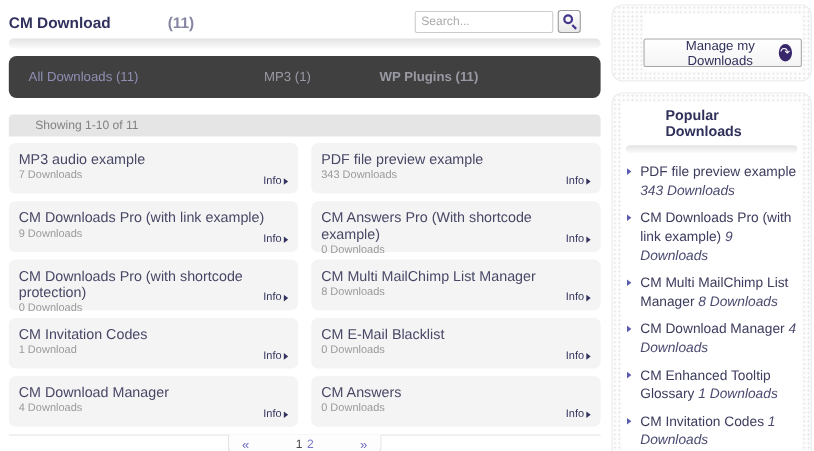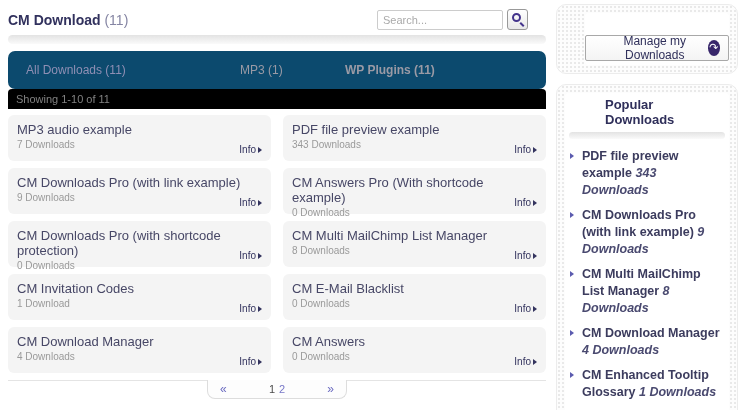--- a/index.html
+++ b/index.html
@@ -4,37 +4,37 @@
 <style>
   * { margin:0; padding:0; box-sizing:border-box; }
   html,body { background:#fff; }
   body { font-family:"Liberation Sans","DejaVu Sans",sans-serif; }
   .page { position:relative; width:740px; height:410px; background:#fff; overflow:hidden; }
 
   
   .main { position:absolute; left:8px; top:6px; width:538px; }
   .header-row { display:flex; justify-content:space-between; align-items:flex-start; height:26px; }
   .page-title { font-size:14px; font-weight:bold; color:#31315d; padding-top:6px; }
-  .page-title .count { font-weight:normal; color:#8585a3; }
+  .page-title .count { font-weight:bold; color:#8585a3;margin-left:48px; }
   .search-wrap { display:flex; align-items:center; gap:4px; padding-top:3px; margin-right:18px;padding-left:12px; }
   .search-input { width:126px; height:20px; border:1px solid #ccc; border-radius:2px; font-size:11px; color:#666; padding:0 5px; outline:none; font-family:"Liberation Sans",sans-serif; }
   .search-input::placeholder { color:#aaa; }
   .search-btn { width:21px; height:21px; border:1px solid #999; border-radius:3px; background:linear-gradient(#fff,#e8e8e8); cursor:pointer; position:relative; }
   .mag { position:absolute; left:4px; top:3px; width:9px; height:9px; border:2px solid #44348c; border-radius:50%; }
   .mag::after { content:""; position:absolute; width:2px; height:5px; background:#44348c; transform:rotate(-45deg); left:7px; top:7px; }
 
   .grad-bar { height:9px; border-radius:5px; background:linear-gradient(#e3e3e3,#fafafa); margin:3px 0 7px 0; }
 
-  .tabs { position:relative; height:38px; background:#0c4a6e; border-radius:7px; }
+  .tabs { position:relative; height:38px; background:#404040; border-radius:7px; margin-bottom:15px; }
   .tab { position:absolute; top:12px; font-size:12px; cursor:pointer; }
   .tab-0 { left:18px; color:#8f8fb4; }
   .tab-1 { left:232px; color:#9a9aa5; }
   .tab-2 { left:337px; color:#9a9aa5;font-weight:bold; }
 
-  .showing-bar { height:20px; line-height:20px; background:#000000; border-radius:4px 4px 0 0; font-size:11px; color:#828282; padding-left:8px; margin-bottom:6px; }
+  .showing-bar { height:20px; line-height:20px; background:#e5e5e5; border-radius:4px 4px 0 0; font-size:11px; color:#828282; padding-left:24px; margin-bottom:6px; }
 
   .grid { display:grid; grid-template-columns:1fr 1fr; gap:7px 12px; }
   .card { position:relative; height:46px; background:#f4f4f4; border-radius:6px; padding:7px 9px; }
   .card-title { font-size:13px; color:#474766; }
   .card-count { font-size:10px; color:#9a9a9a; margin-top:2px; }
   .info-link { position:absolute; right:9px; bottom:6px; font-size:10px; color:#33335e; cursor:pointer; display:flex; align-items:center; gap:2px;justify-content:space-between; }
   .tri { width:0; height:0; border-left:4px solid #33335e; border-top:3px solid transparent; border-bottom:3px solid transparent; display:inline-block; }
 
   .main-bottom { border-top:1px solid #e4e4e4; margin-top:7px; }
   .pager { width:140px; margin:-1px auto 0 auto; height:19px; background:#fdfdfd; border:1px solid #ddd; border-top:none; border-radius:0 0 8px 8px; display:flex; align-items:center; justify-content:space-between; padding:0 12px; }
@@ -51,21 +51,21 @@
   .sbox-manage { height:70px; margin-bottom:10px; }
   .sbox-manage .sbox-inner { height:100%; display:flex; align-items:flex-end; padding-bottom:4px;margin-left:20px; }
   .manage-btn { display:flex; align-items:center; gap:4px; height:26px; padding:0 8px 0 20px; border:1px solid #a8a8a8; border-radius:2px; background:linear-gradient(#fff,#f4f4f4); font-size:12px; color:#2f2f5a; cursor:pointer; font-family:"Liberation Sans",sans-serif; }
   .manage-ic { width:16px; height:16px; border-radius:50%; background:#38276b; color:#fff; font-size:11px; line-height:15px; text-align:center; font-family:"DejaVu Sans",sans-serif; }
 
   .sbox-popular { height:340px; }
   .sbox-popular .sbox-inner { padding:4px 4px 0 4px; }
   .pop-title { font-size:13px; font-weight:bold; color:#2f2f5a; margin-bottom:5px;padding-left:36px; }
   .pop-grad { height:7px; border-radius:4px; background:linear-gradient(#e3e3e3,#fafafa); margin-bottom:9px; }
   .pop-list { list-style:none; }
-  .pop-item { position:relative; padding-left:13px; margin-bottom:8px; font-size:12.5px; line-height:17px; color:#3c3c5e; cursor:pointer;font-weight:bold; }
+  .pop-item { position:relative; padding-left:13px; margin-bottom:8px; font-size:12.5px; line-height:17px; color:#3c3c5e; cursor:pointer; }
   .pop-item .bullet { position:absolute; left:1px; top:5px; width:0; height:0; border-left:4px solid #5b5baf; border-top:3px solid transparent; border-bottom:3px solid transparent; }
   .pop-count { font-style:italic; color:#4a4a70; }
 </style>
 </head>
 <body>
 
 <div class="page">
 
   <div class="main">
 

